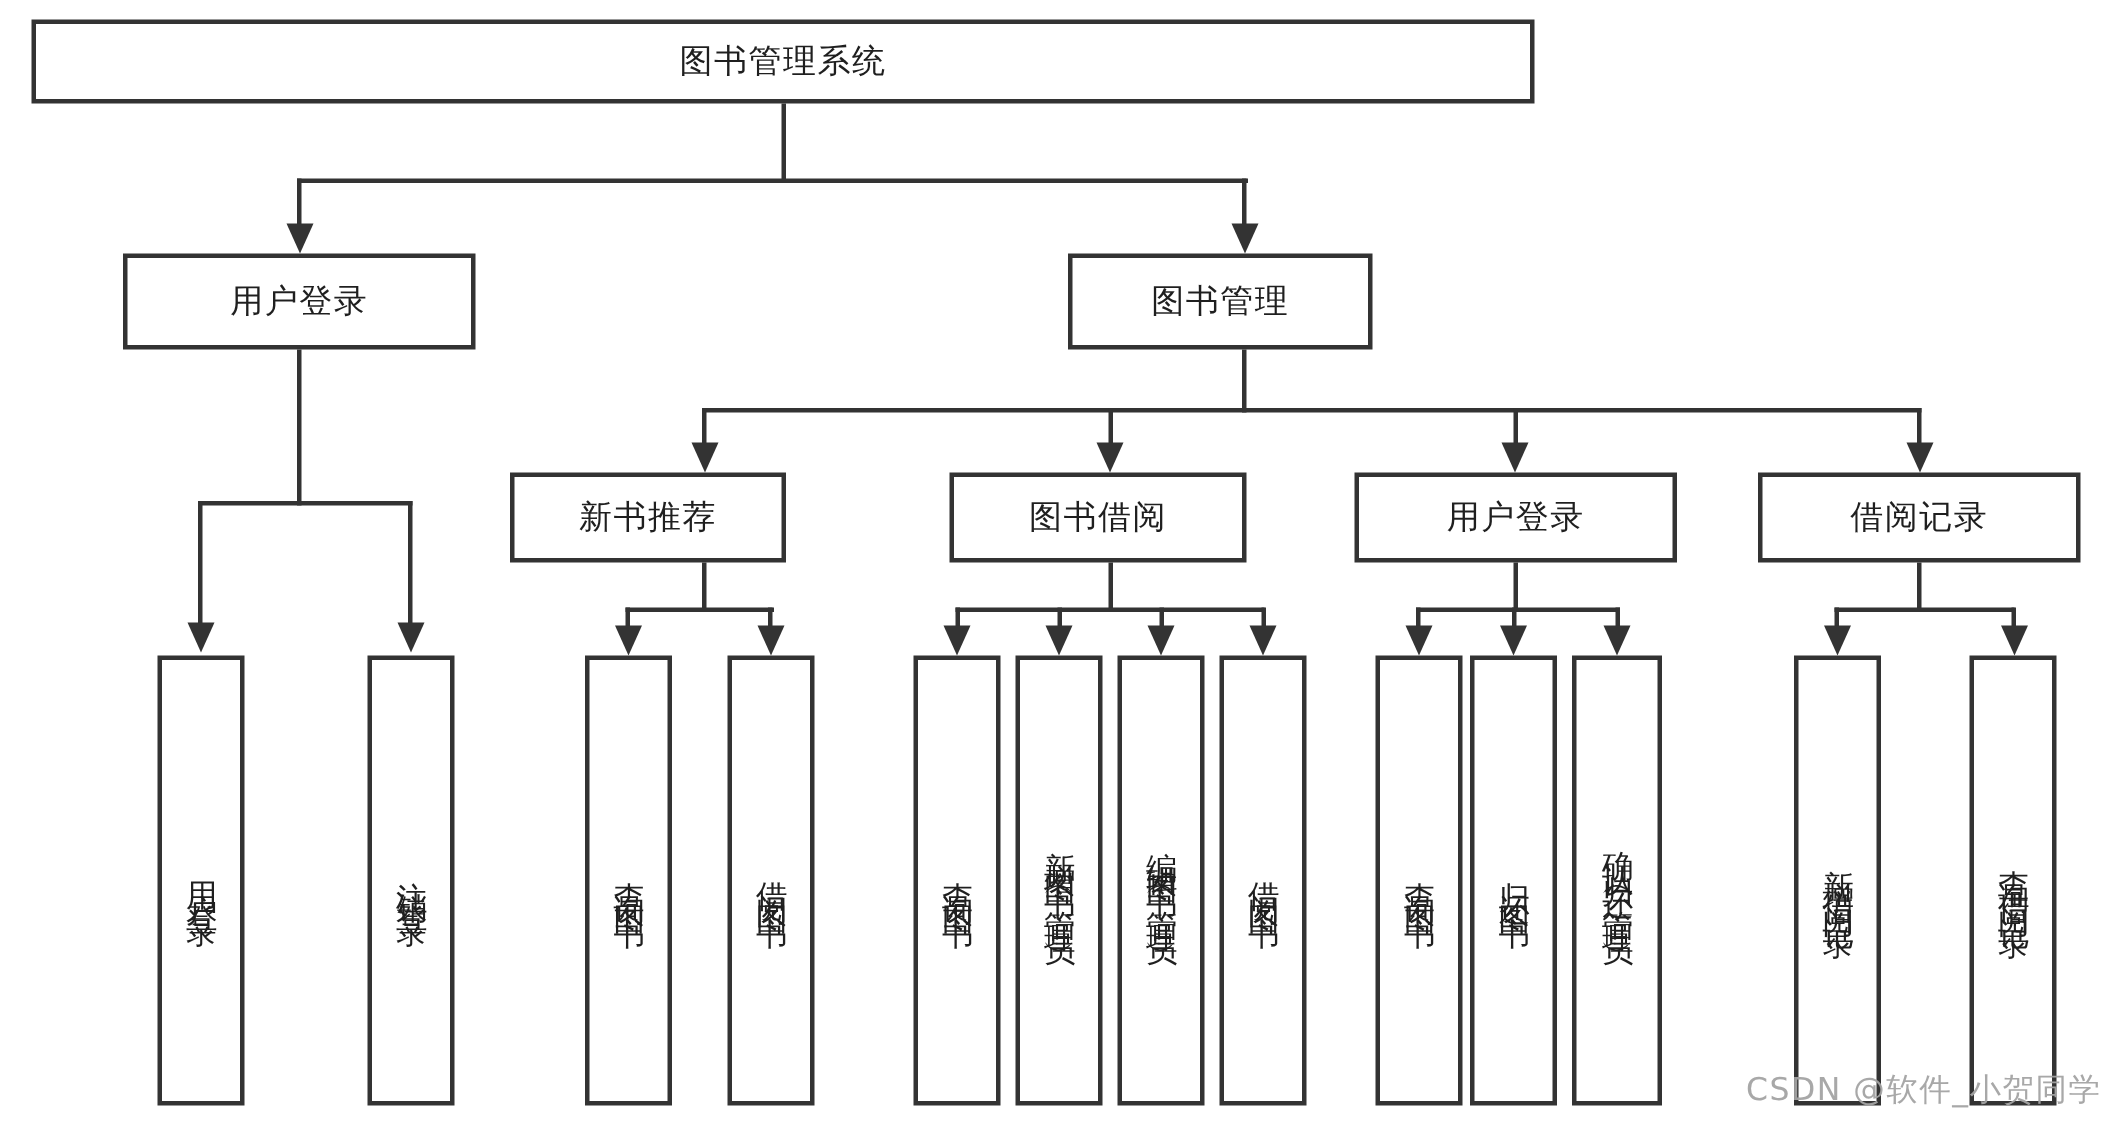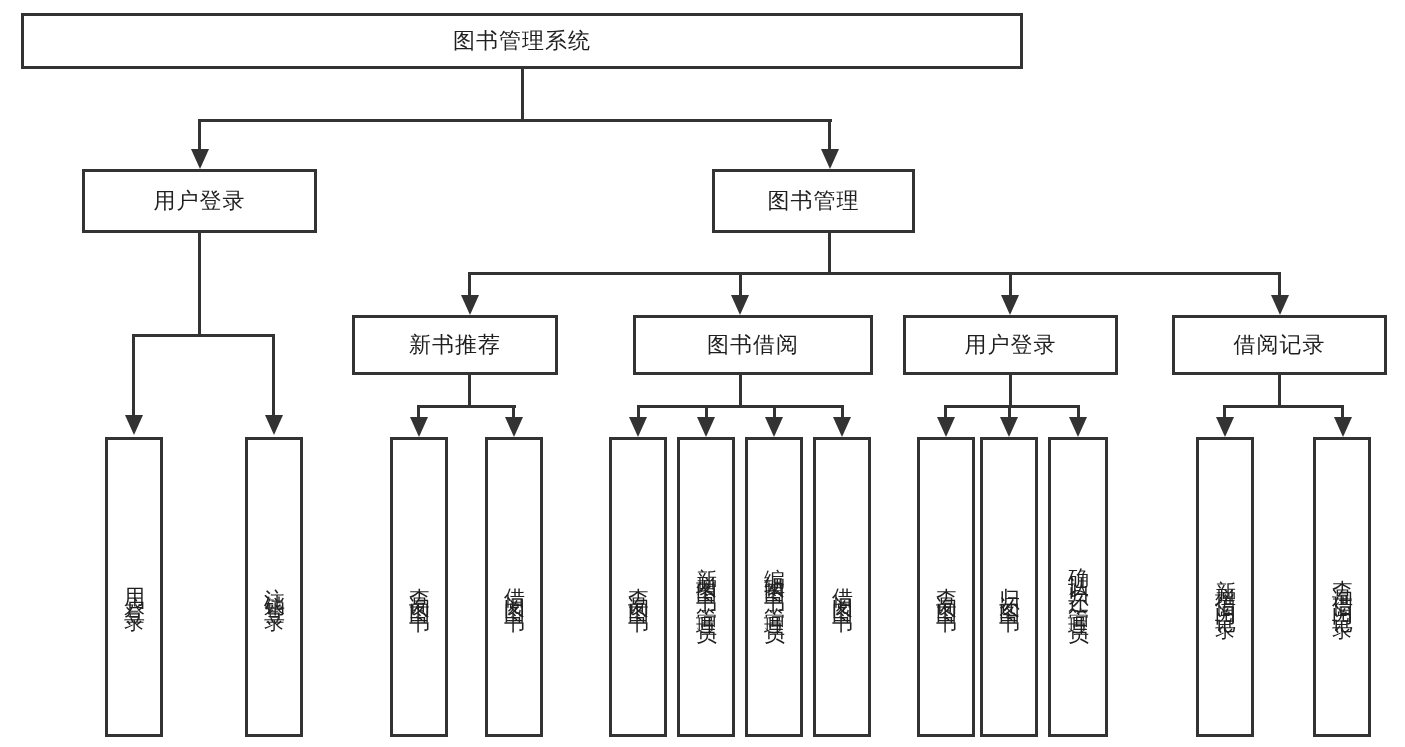--- a/index.html
+++ b/index.html
@@ -30,22 +30,22 @@
 </head>
 <body>
 
 <div id="canvas">
 
   <div class="box" style="left:21px;top:13px;width:1002px;height:56px">图书管理系统</div>
 
   <div class="box" style="left:82px;top:169px;width:235px;height:64px">用户登录</div>
   <div class="box" style="left:712px;top:169px;width:203px;height:64px">图书管理</div>
 
-  <div class="box" style="left:352px;top:315px;width:206px;height:60px">新书推荐</div>
-  <div class="box" style="left:633px;top:315px;width:240px;height:60px">图书借阅</div>
+  <div class="box" style="left:340px;top:315px;width:184px;height:60px">新书推荐</div>
+  <div class="box" style="left:633px;top:315px;width:198px;height:60px">图书借阅</div>
   <div class="box" style="left:903px;top:315px;width:215px;height:60px">用户登录</div>
   <div class="box" style="left:1172px;top:315px;width:215px;height:60px">借阅记录</div>
 
   <div class="vbox" style="left:105px">用户登录</div>
   <div class="vbox" style="left:245px">注销登录</div>
 
   <div class="vbox" style="left:390px">查询图书</div>
   <div class="vbox" style="left:485px">借阅图书</div>
 
   <div class="vbox" style="left:609px">查询图书</div>
@@ -115,14 +115,15 @@
     <div class="ar" style="left:1069px;top:417px"></div>
 
     <div class="vl" style="left:1278px;top:375px;height:33px"></div>
     <div class="hl" style="left:1223px;top:405px;width:120px"></div>
     <div class="vl" style="left:1223px;top:405px;height:15px"></div>
     <div class="ar" style="left:1216px;top:417px"></div>
     <div class="vl" style="left:1341px;top:405px;height:15px"></div>
     <div class="ar" style="left:1334px;top:417px"></div>
   </div>
 
+  <div class="watermark">CSDN @软件_小贺同学</div>
 
 </div>
 
 </body></html>

